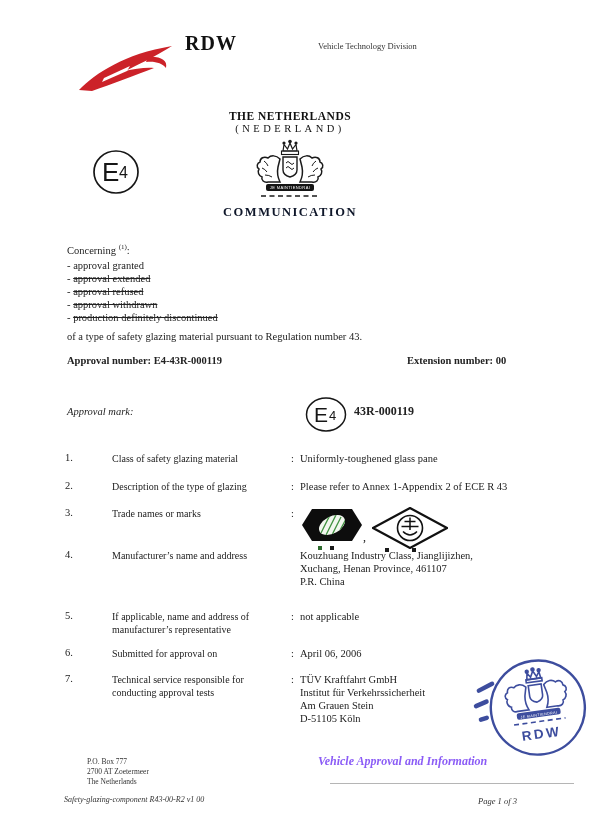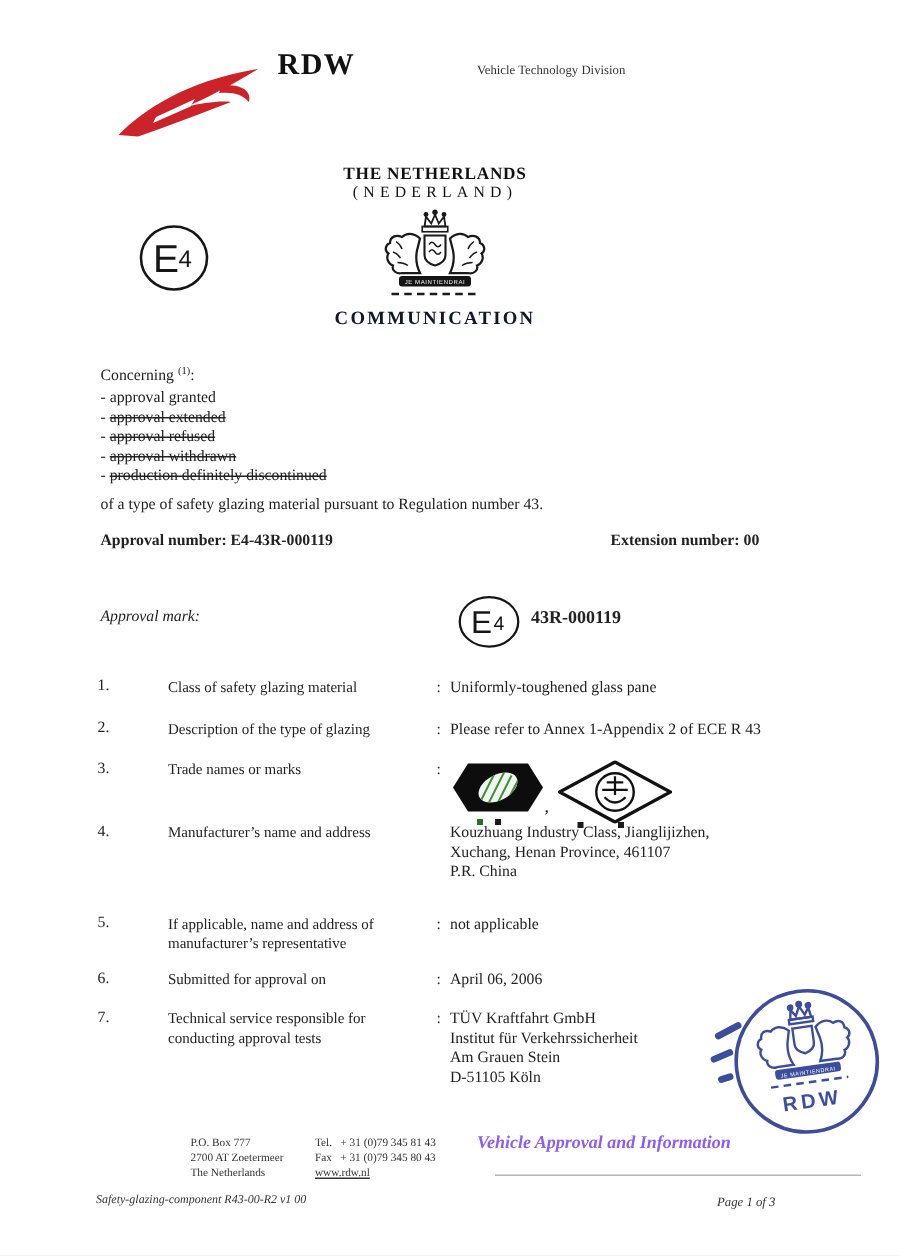--- a/index.html
+++ b/index.html
@@ -30,21 +30,21 @@
   .appr-num { left:67px; top:355px; font-size:10.5px; }
   .ext-num  { left:407px; top:355px; font-size:10.5px; }
   .appr-mark-label { left:67px; top:406px; font-size:10.5px; }
   .mark-code { left:354px; top:404px; font-size:12px; }
 
   .row-no   { position:absolute; left:65px;  font-size:10.5px; }
   .row-lab  { position:absolute; left:112px; font-size:10px; line-height:13px; }
   .row-val  { position:absolute; left:291px; font-size:10.5px; line-height:13px; }
   .colon { display:inline-block; width:9px; }
 
-  .footer-addr { left:87px;  top:757px; font-size:7.5px; line-height:10.2px; color:#333;margin-left:40px; }
+  .footer-addr { left:87px;  top:757px; font-size:7.5px; line-height:10.2px; color:#333; }
   .footer-tel  { left:210px; top:757px; font-size:7.5px; line-height:10.2px; color:#333; }
   .footer-web  { text-decoration:underline; }
   .dept { left:318px; top:754px; font-size:12px; color:#8b5cf6; }
   .dept-rule { left:330px; top:783px; width:244px; height:1px; background:#b5b5b5; }
   .doc-ref { left:64px; top:795px; font-size:8px; color:#333; }
   .page-no { left:478px; top:796px; font-size:8.5px; color:#333; }
 
   svg text { font-family:"Liberation Sans", sans-serif; }
   .arms-motto { font-family:"Liberation Sans", sans-serif; }
 
@@ -249,23 +249,18 @@
         <text x="66" y="84" text-anchor="middle" font-size="13.5" font-weight="bold" fill="#3d4d9e" stroke="none" letter-spacing="2.5" font-family="Liberation Serif, serif">RDW</text>
       </g>
     </svg>
   </div>
 
   <div class="abs serif footer-addr">
     <div>P.O. Box 777</div>
     <div>2700 AT Zoetermeer</div>
     <div>The Netherlands</div>
   </div>
-  <div class="abs serif footer-tel">
-    <div>Tel.  + 31 (0)79 345 81 43</div>
-    <div>Fax  + 31 (0)79 345 80 43</div>
-    <div class="footer-web">www.rdw.nl</div>
-  </div>
   <div class="abs serif b i dept">Vehicle Approval and Information</div>
   <div class="abs dept-rule"></div>
   <div class="abs serif i doc-ref">Safety-glazing-component R43-00-R2 v1 00</div>
   <div class="abs serif i page-no">Page 1 of 3</div>
 
 </div>
 
 </body></html>

